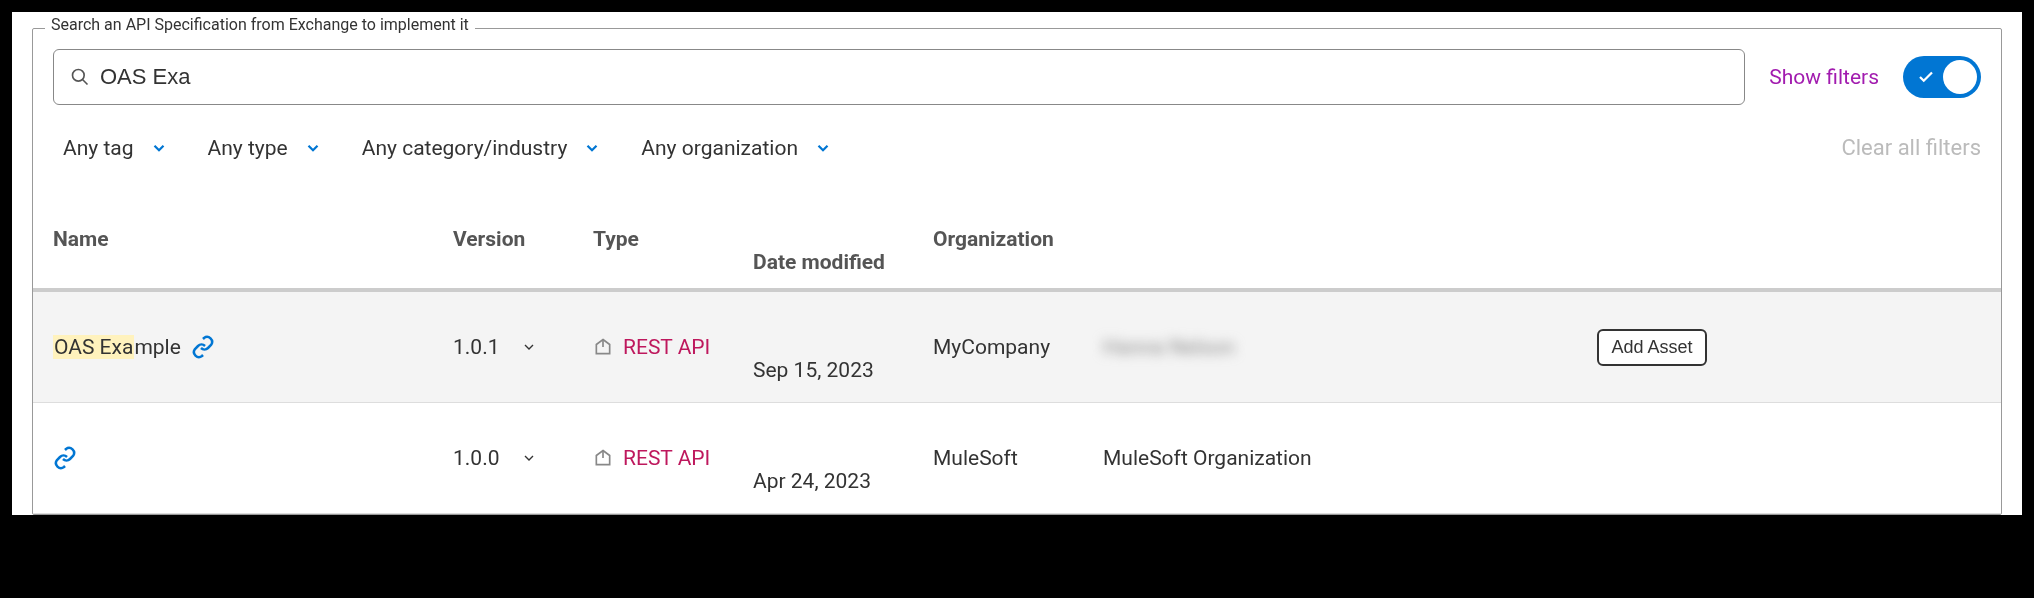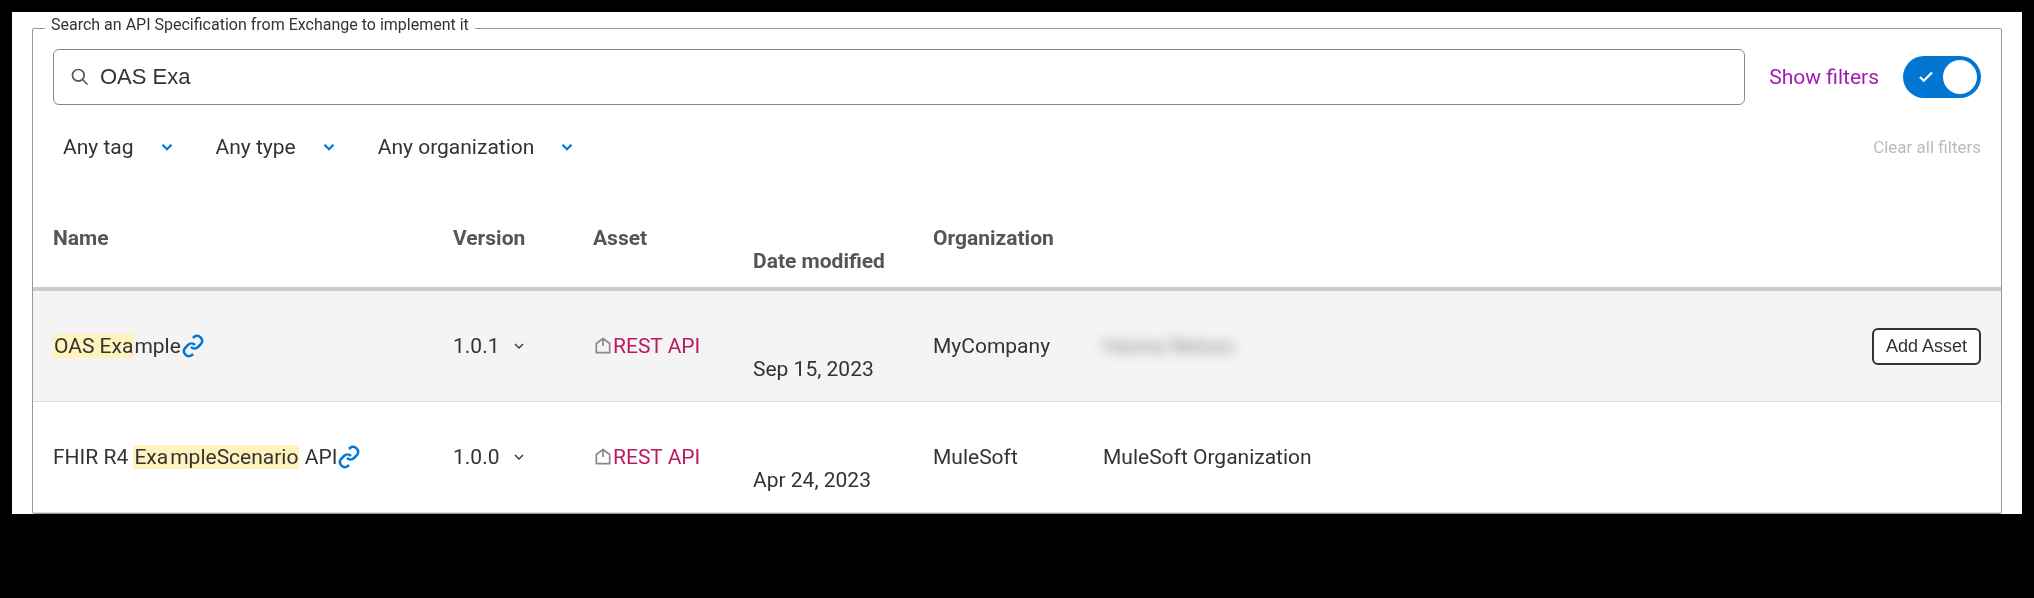--- a/index.html
+++ b/index.html
@@ -92,33 +92,33 @@
     }
     .filters-row {
       display: flex;
       align-items: center;
       gap: 40px;
       padding: 30px 20px 30px 30px;
     }
     .filter-dropdown {
       display: flex;
       align-items: center;
-      gap: 24px;
+      gap: 16px;
       font-size: 21px;
       color: #333;
       cursor: pointer;
     }
     .chevron-down {
       width: 18px;
       height: 18px;
       color: #0176d3;
     }
     .clear-filters {
       margin-left: auto;
-      font-size: 17px;
+      font-size: 22px;
       color: #bbb;
       cursor: pointer;
     }
     .table {
       width: 100%;
     }
     .table-header {
       display: flex;
       align-items: center;
       padding: 14px 20px;
@@ -130,34 +130,35 @@
     .th {
       color: #555;
       font-weight: 700;
     }
     .col-name { flex: 0 0 400px; }
     .col-version { flex: 0 0 140px; }
     .col-type { flex: 0 0 160px; }
     .col-date { flex: 0 0 180px; margin-top: 46px; }
     .col-org { flex: 0 0 170px; }
     .col-created { flex: 0 0 220px; }
-    .col-action { flex: 1; display: flex; justify-content: flex-end; }
+    .col-action { flex: 1; display: flex; justify-content: center; }
     .table-row {
       display: flex;
       align-items: center;
       padding: 20px 20px;
       border-bottom: 1px solid #ddd;
     }
     .table-row.selected {
       background: #f4f4f4;
     }
     .td {
       color: #333;
       display: flex;
       align-items: center;
+      gap: 10px;
     }
     .highlight {
       background: #fff2bd;
       padding: 0 1px;
     }
     .link-icon {
       width: 24px;
       height: 24px;
       color: #0176d3;
     }
@@ -220,33 +221,39 @@
           <polyline points="6 9 12 15 18 9"></polyline>
         </svg>
       </div>
       <div class="filter-dropdown">
         <span>Any type</span>
         <svg class="chevron-down" viewBox="0 0 24 24" fill="none" stroke="currentColor" stroke-width="3">
           <polyline points="6 9 12 15 18 9"></polyline>
         </svg>
       </div>
       <div class="filter-dropdown">
+        <span>Any category/industry</span>
+        <svg class="chevron-down" viewBox="0 0 24 24" fill="none" stroke="currentColor" stroke-width="3">
+          <polyline points="6 9 12 15 18 9"></polyline>
+        </svg>
+      </div>
+      <div class="filter-dropdown">
         <span>Any organization</span>
         <svg class="chevron-down" viewBox="0 0 24 24" fill="none" stroke="currentColor" stroke-width="3">
           <polyline points="6 9 12 15 18 9"></polyline>
         </svg>
       </div>
       <div class="clear-filters">Clear all filters</div>
     </div>
 
     <div class="table">
       <div class="table-header">
         <div class="th col-name">Name</div>
         <div class="th col-version">Version</div>
-        <div class="th col-type">Asset</div>
+        <div class="th col-type">Type</div>
         <div class="th col-date">Date modified</div>
         <div class="th col-org">Organization</div>
         <div class="th col-action"></div>
       </div>
 
       <div class="table-row selected">
         <div class="td col-name">
           <span><span class="highlight">OAS Exa</span><span>mple</span></span>
           <svg class="link-icon" viewBox="0 0 24 24" fill="none" stroke="currentColor" stroke-width="2.5">
             <path d="M10 13a5 5 0 0 0 7 0l3-3a5 5 0 0 0-7-7l-1 1"></path>
@@ -271,21 +278,20 @@
         <div class="td col-created">
           <span class="blurred">Hanna Nelson</span>
         </div>
         <div class="td col-action">
           <button class="add-asset-btn">Add Asset</button>
         </div>
       </div>
 
       <div class="table-row">
         <div class="td col-name">
-          <span><span>FHIR R4 </span><span class="highlight">Exa</span><span class="highlight">mpleScenario</span><span> API</span></span>
           <svg class="link-icon" viewBox="0 0 24 24" fill="none" stroke="currentColor" stroke-width="2.5">
             <path d="M10 13a5 5 0 0 0 7 0l3-3a5 5 0 0 0-7-7l-1 1"></path>
             <path d="M14 11a5 5 0 0 0-7 0l-3 3a5 5 0 0 0 7 7l1-1"></path>
           </svg>
         </div>
         <div class="td col-version">
           <span>1.0.0</span>
           <svg class="version-chevron" viewBox="0 0 24 24" fill="none" stroke="currentColor" stroke-width="2">
             <polyline points="6 9 12 15 18 9"></polyline>
           </svg>

